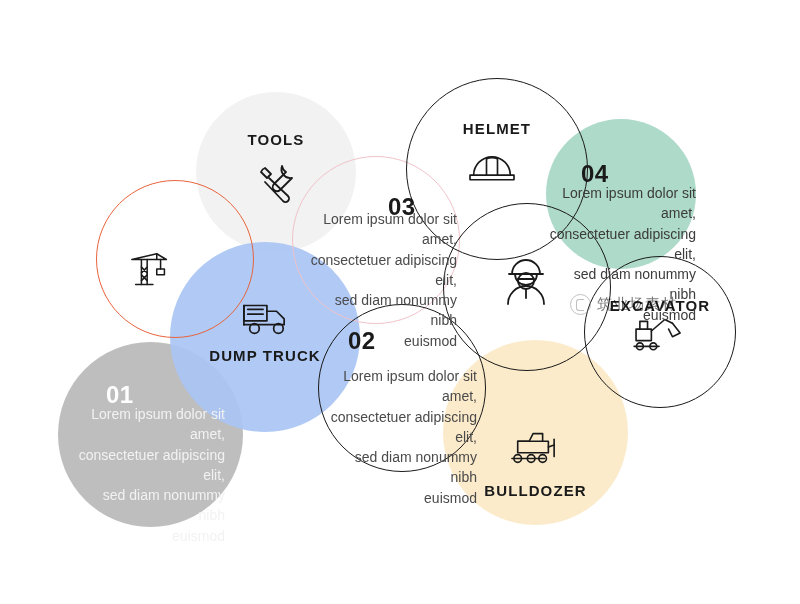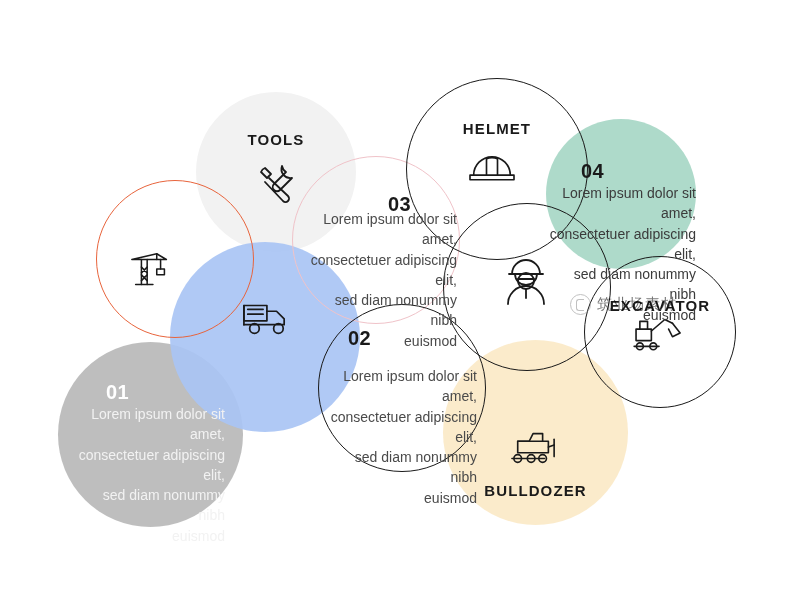--- a/index.html
+++ b/index.html
@@ -10,21 +10,21 @@
   }
   #stage{position:absolute;left:0;top:0;width:800px;height:604px;}
   .circle{position:absolute;border-radius:50%;box-sizing:border-box;}
   .label{
     position:absolute;text-align:center;
     font-weight:bold;letter-spacing:1.1px;
     color:#1a1a1a;font-size:15px;
   }
   .num{
     position:absolute;font-weight:bold;color:#1a1a1a;
-    font-size:20px;letter-spacing:0.5px;
+    font-size:24px;letter-spacing:0.5px;
   }
   .body-text{
     position:absolute;text-align:right;
     font-size:14px;line-height:1.45;color:#4a4a4a;
     width:150px;
   }
   .icon{position:absolute;}
   .wm{
     position:absolute;display:flex;align-items:center;gap:6px;
     color:#000000;opacity:.55;font-size:15px;letter-spacing:1px;
@@ -140,20 +140,21 @@
       <path d="M44 24 L50 22"></path>
       <path d="M6 36 h34"></path>
       <circle cx="12" cy="36" r="4"></circle>
       <circle cx="26" cy="36" r="4"></circle>
       <circle cx="38" cy="36" r="4"></circle>
     </svg>
   </div>
 
   <div class="label" style="left:196px;top:131px;width:160px;">TOOLS</div>
 
+  <div class="label" style="left:170px;top:347px;width:190px;">DUMP TRUCK</div>
 
   <div class="label" style="left:406px;top:120px;width:182px;">HELMET</div>
 
   <div class="label" style="left:584px;top:297px;width:152px;">EXCAVATOR</div>
 
   <div class="label" style="left:443px;top:482px;width:185px;">BULLDOZER</div>
 
   <div class="num" style="left:106px;top:381px;color:#ffffff;">01</div>
   <div class="body-text" style="left:75px;top:404px;color:#f2f2f2;white-space:pre-line;">Lorem ipsum dolor sit amet,
 consectetuer adipiscing elit,

